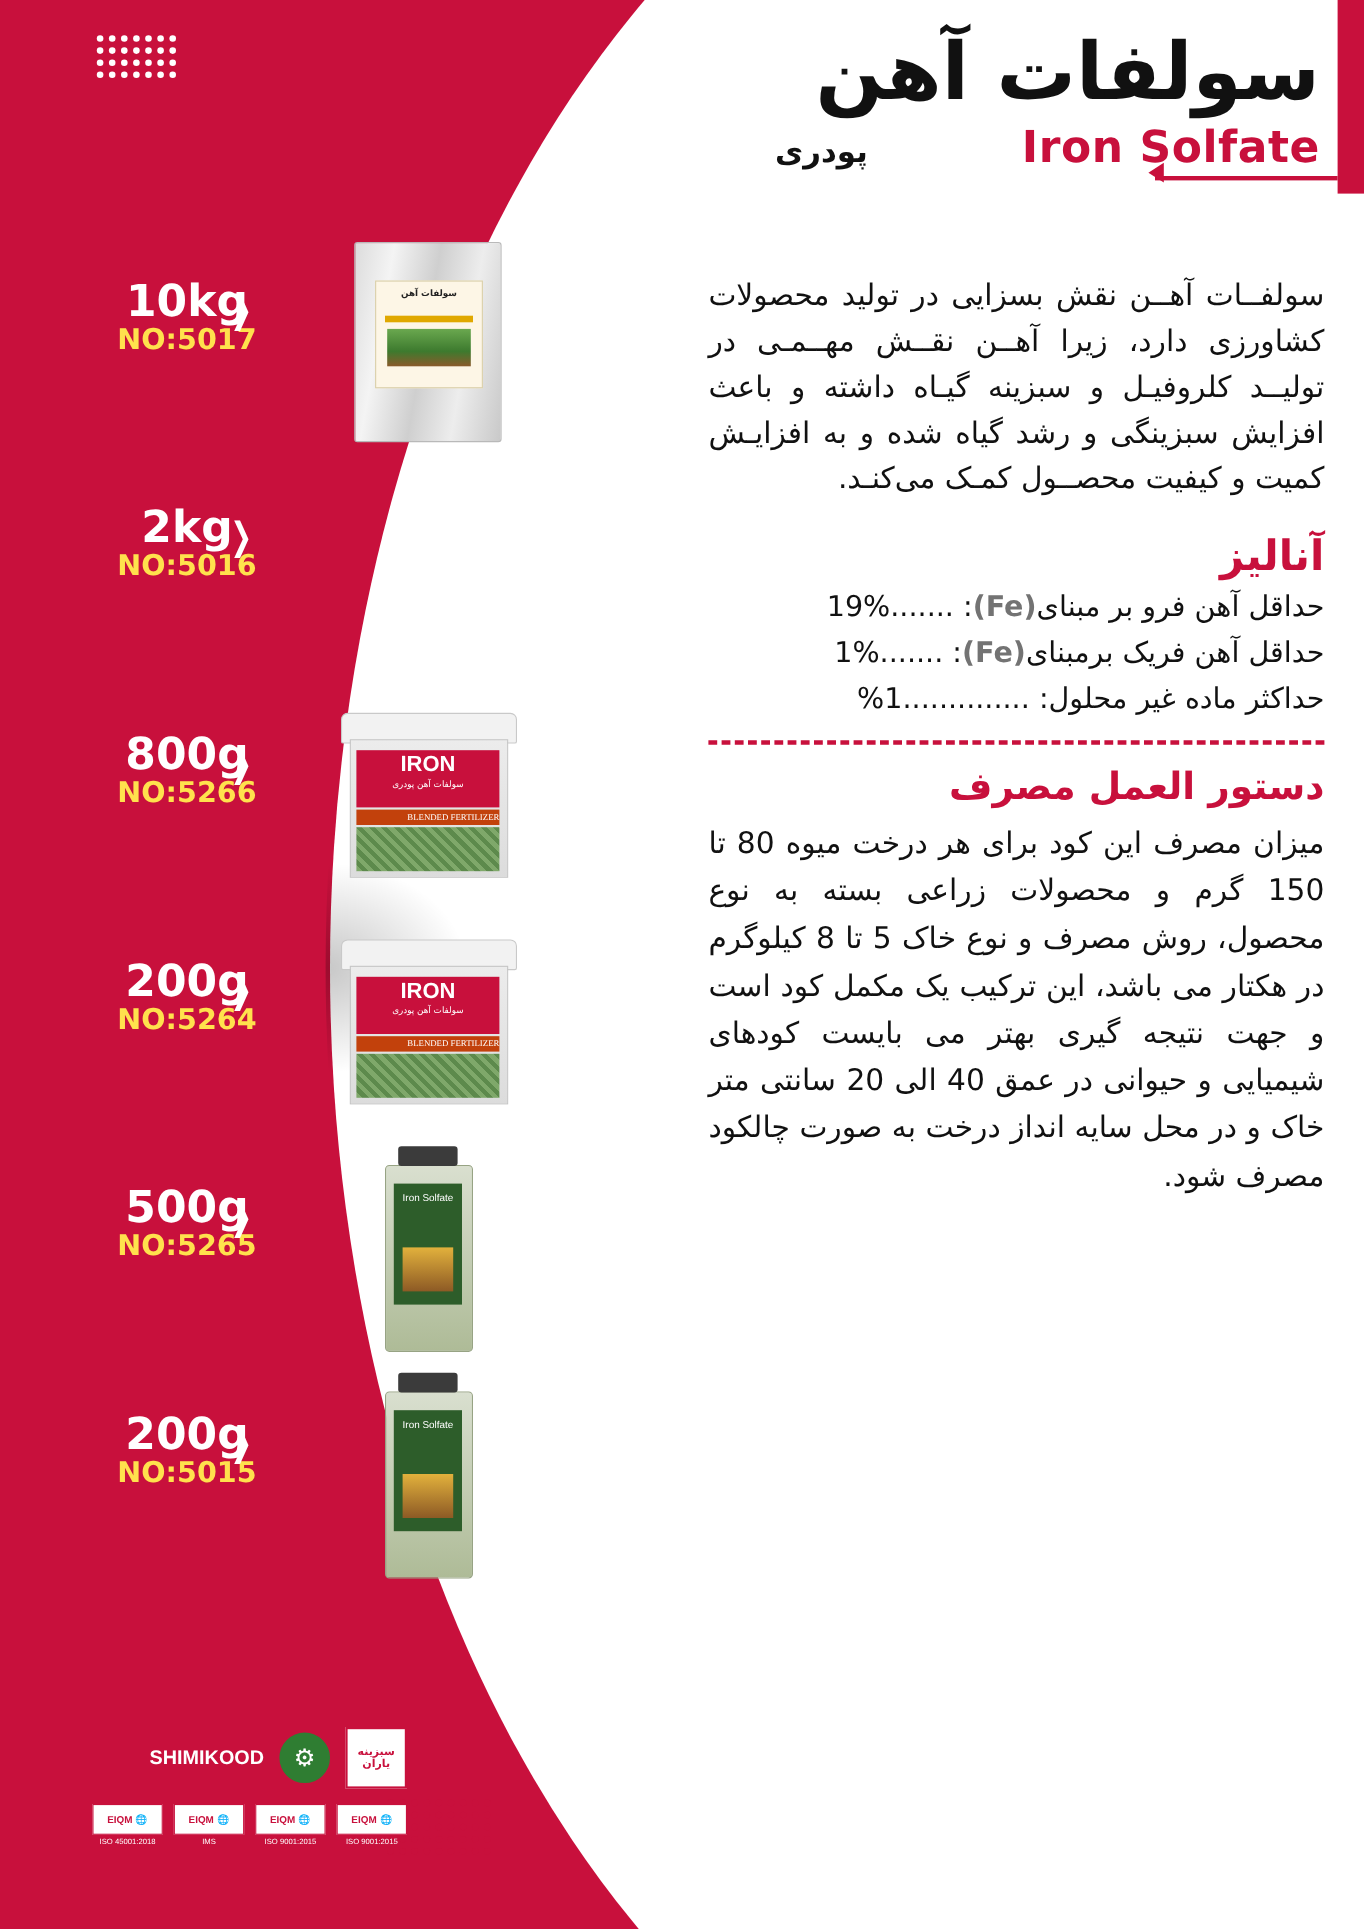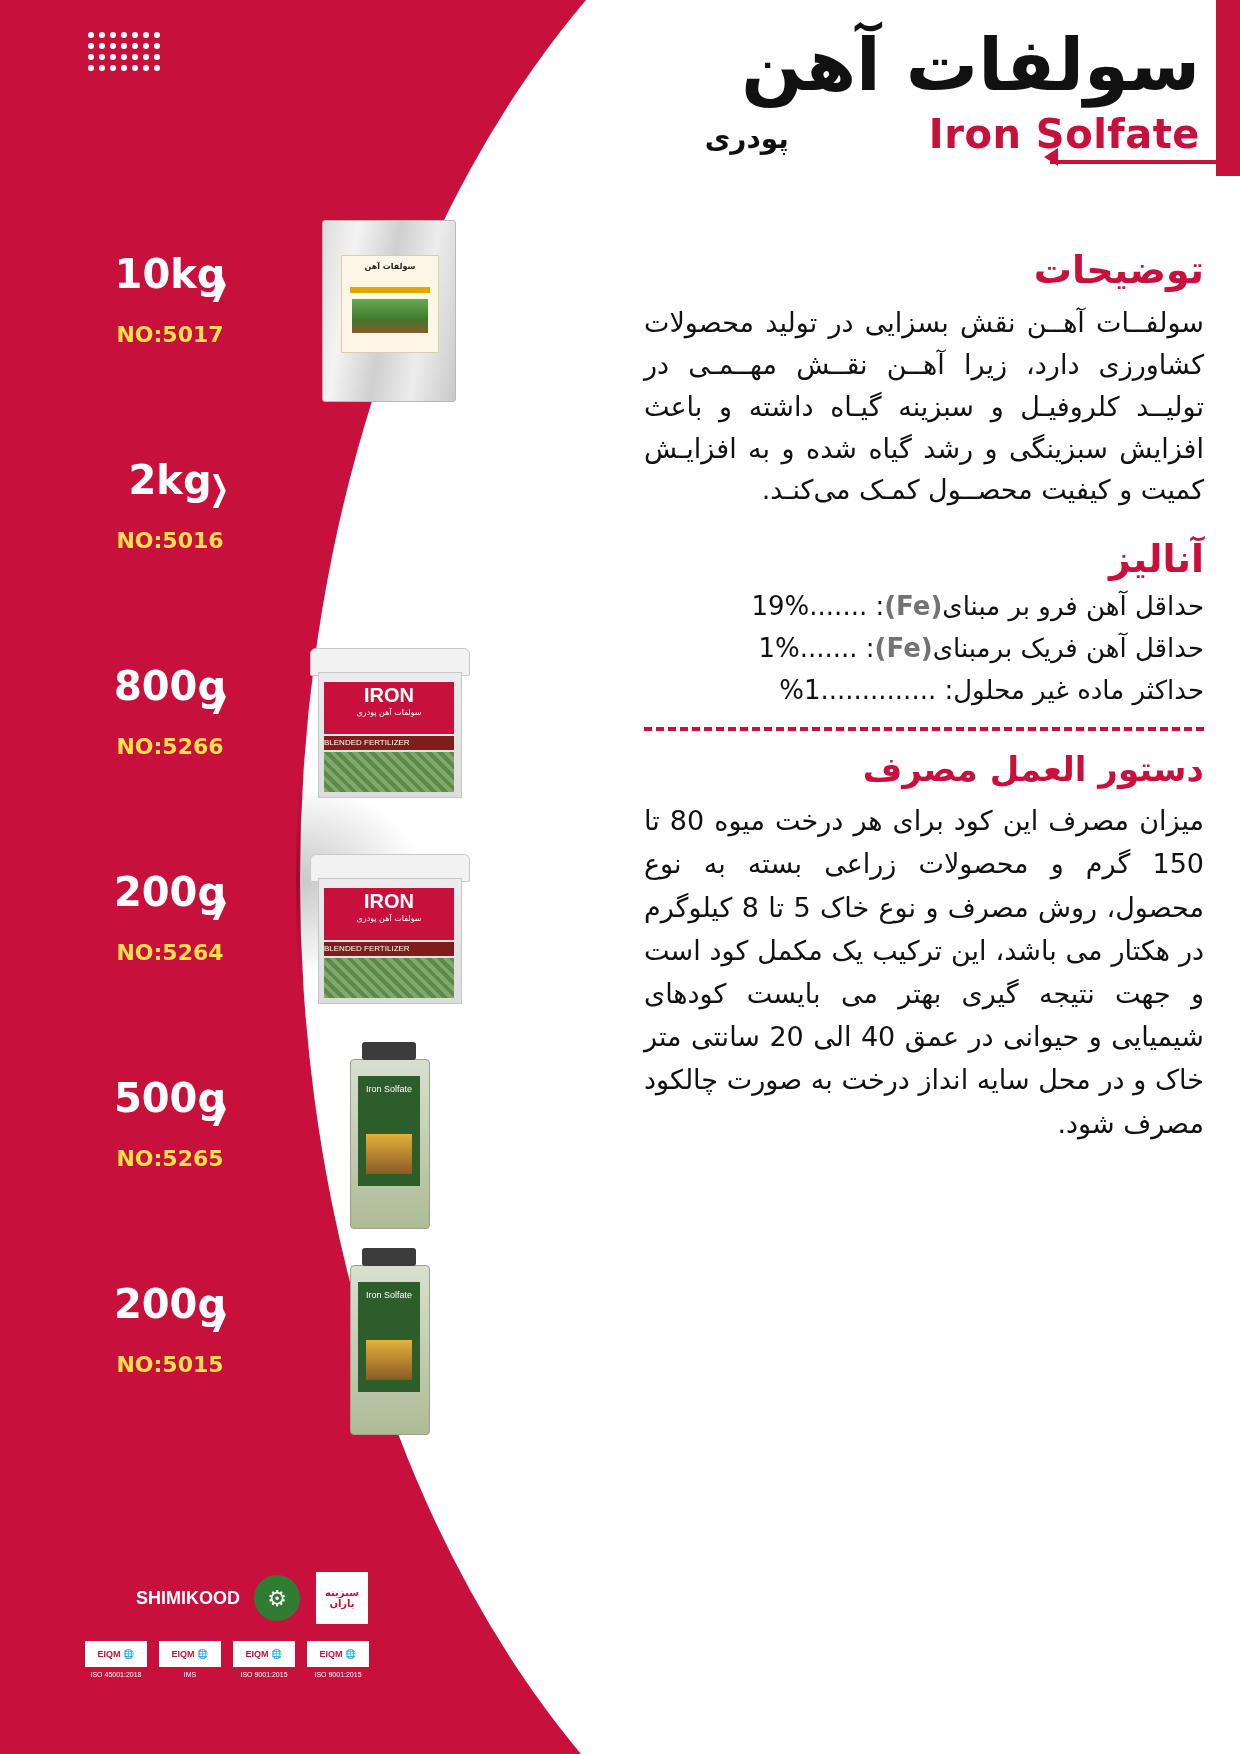--- a/index.html
+++ b/index.html
@@ -81,21 +81,21 @@
   .size-row{
     position:relative;height:206px;
   }
   .size-label{
     position:absolute;left:70px;top:44px;width:200px;text-align:center;
   }
   .size-weight{
     font-size:40px;font-weight:bold;color:#ffffff;line-height:1;
   }
   .size-no{
-    font-size:22px;font-weight:bold;color:#ffe14d;margin-top:28px;
+    font-size:26px;font-weight:bold;color:#ffe14d;margin-top:0;
   }
   .size-chev{
     position:absolute;left:205px;top:52px;color:#ffffff;font-size:34px;font-weight:bold;
     transform:scaleX(0.7);
   }
   .prod{
     position:absolute;left:300px;top:0;width:180px;height:200px;
   }
 
   
@@ -130,21 +130,21 @@
   }
 
   .tub{
     position:absolute;left:14px;top:26px;width:150px;height:192px;
   }
   .tub .lid{position:absolute;left:-4px;top:0;width:158px;height:26px;background:#f2f2f2;border:1px solid #c9c9c9;border-radius:6px 6px 2px 2px;}
   .tub .body{position:absolute;left:4px;top:24px;width:142px;height:124px;background:linear-gradient(180deg,#ececec,#dcdcdc);border:1px solid #c6c6c6;}
   .tub .band{position:absolute;left:10px;top:34px;width:130px;height:52px;background:#c8103c;}
   .tub .band .bn{color:#fff;font-weight:bold;font-size:20px;text-align:center;line-height:26px;font-family:"Liberation Sans",sans-serif;}
   .tub .band .bs{color:#fff;font-size:8px;text-align:center;}
-  .tub .sub{position:absolute;left:10px;top:88px;width:130px;height:14px;background:#7f1d1d;color:#fff;font-size:8px;text-align:left;line-height:14px;font-family:Liberation Sans, sans-serif;}
+  .tub .sub{position:absolute;left:10px;top:88px;width:130px;height:14px;background:#c2410c;color:#fff;font-size:8px;text-align:right;line-height:14px;font-family:Liberation Serif, serif;}
   .tub .gran{position:absolute;left:10px;top:104px;width:130px;height:40px;background:repeating-linear-gradient(45deg,#7fa86a 0 4px,#5d8a4c 4px 8px);}
 
   .jar{
     position:absolute;left:46px;top:8px;width:86px;height:186px;
   }
   .jar .cap{position:absolute;left:16px;top:0;width:54px;height:18px;background:#3b3b3b;border-radius:3px;}
   .jar .glass{position:absolute;left:4px;top:17px;width:78px;height:168px;background:linear-gradient(180deg,#d9dfcf,#aebb97);border:1px solid #97a384;border-radius:4px;}
   .jar .lbl{position:absolute;left:12px;top:34px;width:62px;height:110px;background:#2d5d2a;}
   .jar .lbl .t{color:#fff;font-size:9px;text-align:center;margin-top:8px;font-family:"Liberation Sans",sans-serif;}
   .jar .lbl .img{margin:40px 8px 0;height:40px;background:linear-gradient(180deg,#e2b13c 0%,#8d5a25 100%);}
@@ -419,21 +419,20 @@
             <span>🌐</span>
             <span>EIQM</span>
           </div>
         <div class="cap">ISO 45001:2018</div>
       </div>
     </div>
   </div>
 
   <div class="content">
 
-    <h2 class="sec-title">توضیحات</h2>
     <p class="body-text">سولفــات آهــن نقش بسزایی در تولید محصولات کشاورزی دارد، زیرا آهــن نقــش مهــمـی در تولیــد کلروفیـل و سبزینه گیـاه داشته و باعث افزایش سبزینگی و رشد گیاه شده و به افزایـش کمیت و کیفیت محصــول کمـک می‌کنـد.</p>
 
     <h2 class="sec-title">آنالیز</h2>
 
     <p class="analysis-line">
       <span>حداقل آهن فرو بر مبنای</span><span class="fe">(Fe)</span><span>: .......19%</span>
     </p>
     <p class="analysis-line">
       <span>حداقل آهن فریک برمبنای</span><span class="fe">(Fe)</span><span>: .......1%</span>
     </p>

